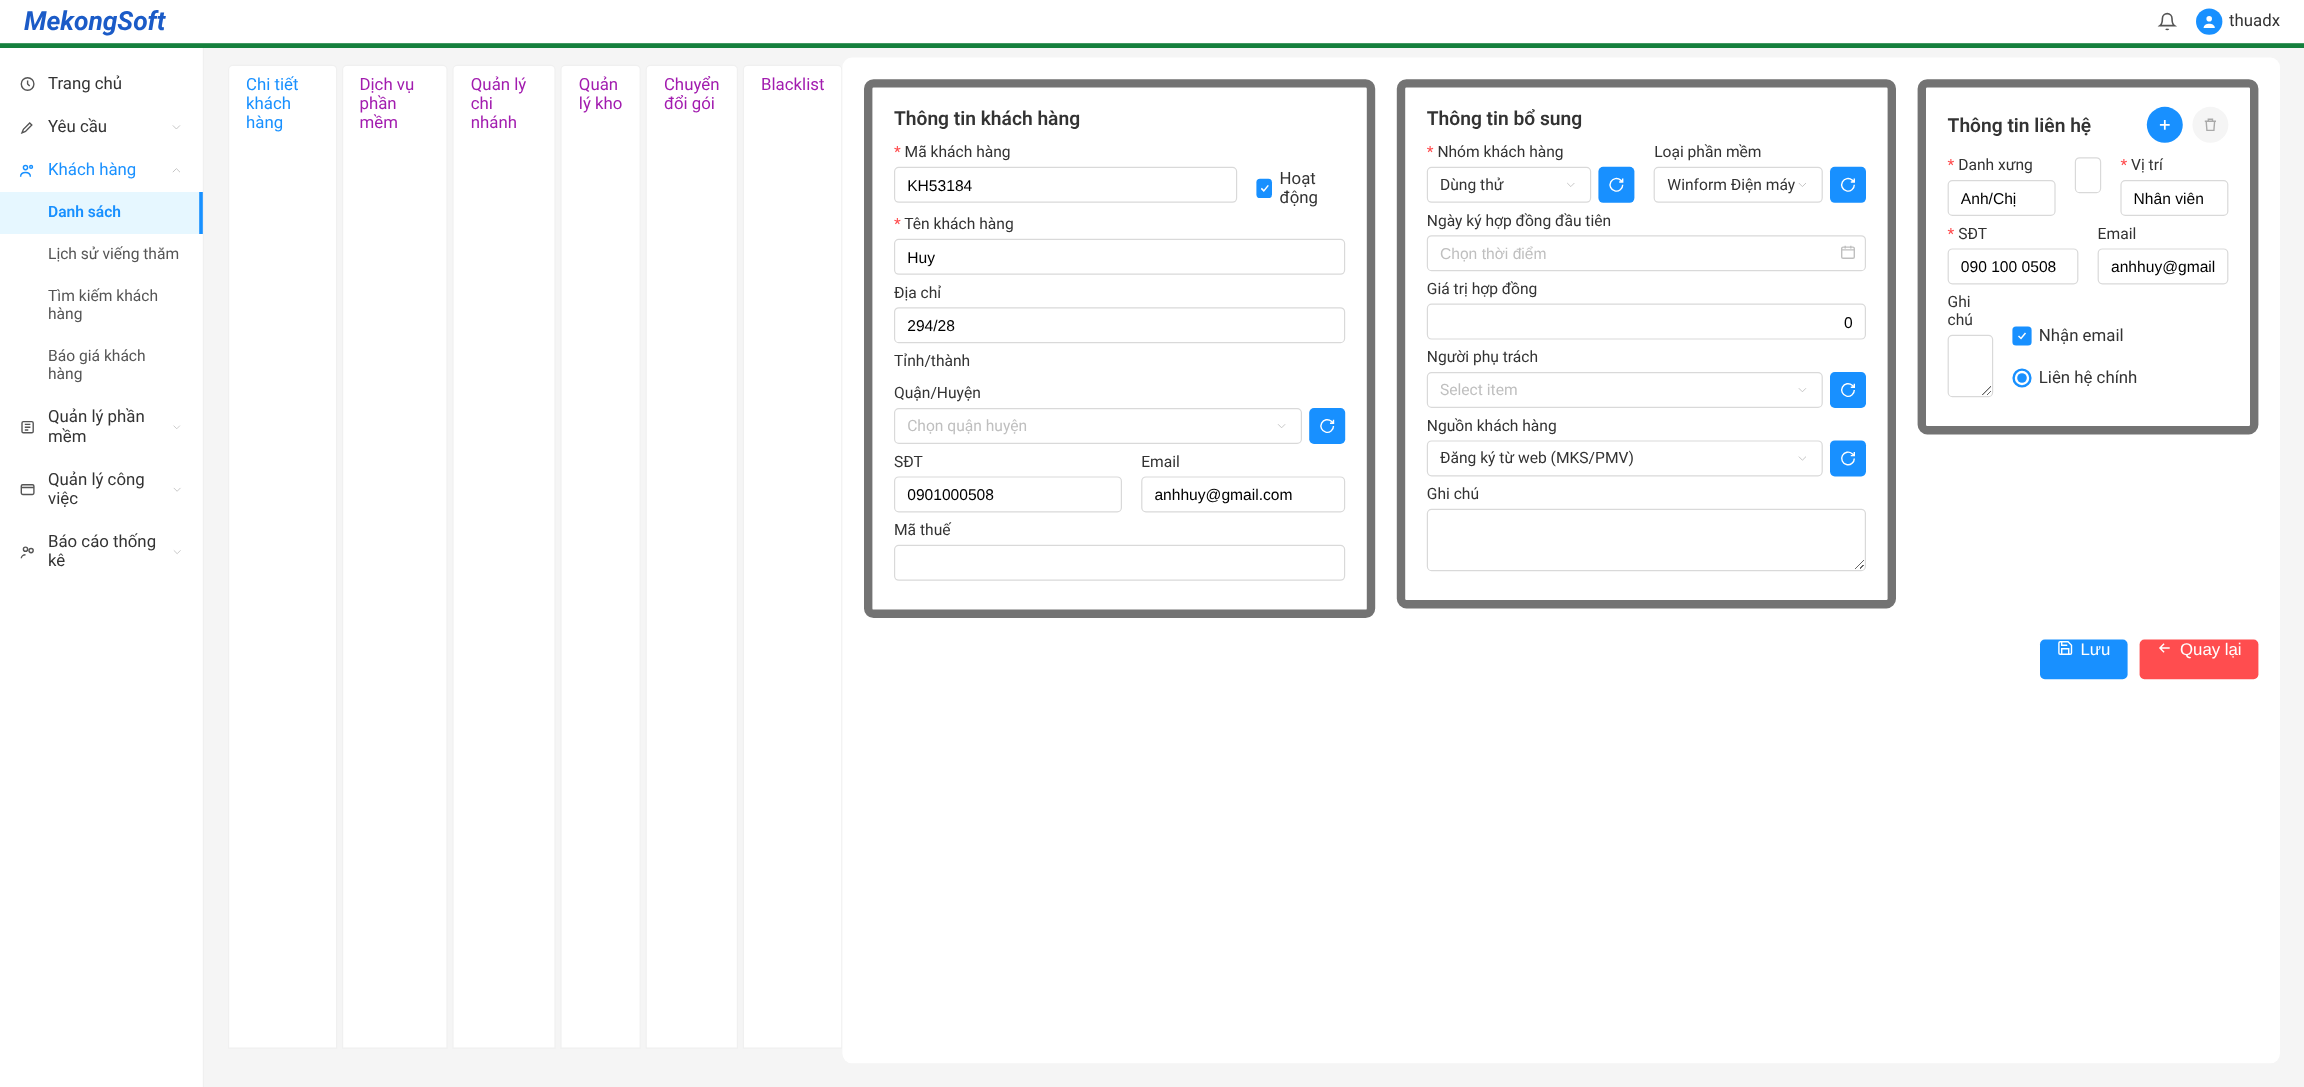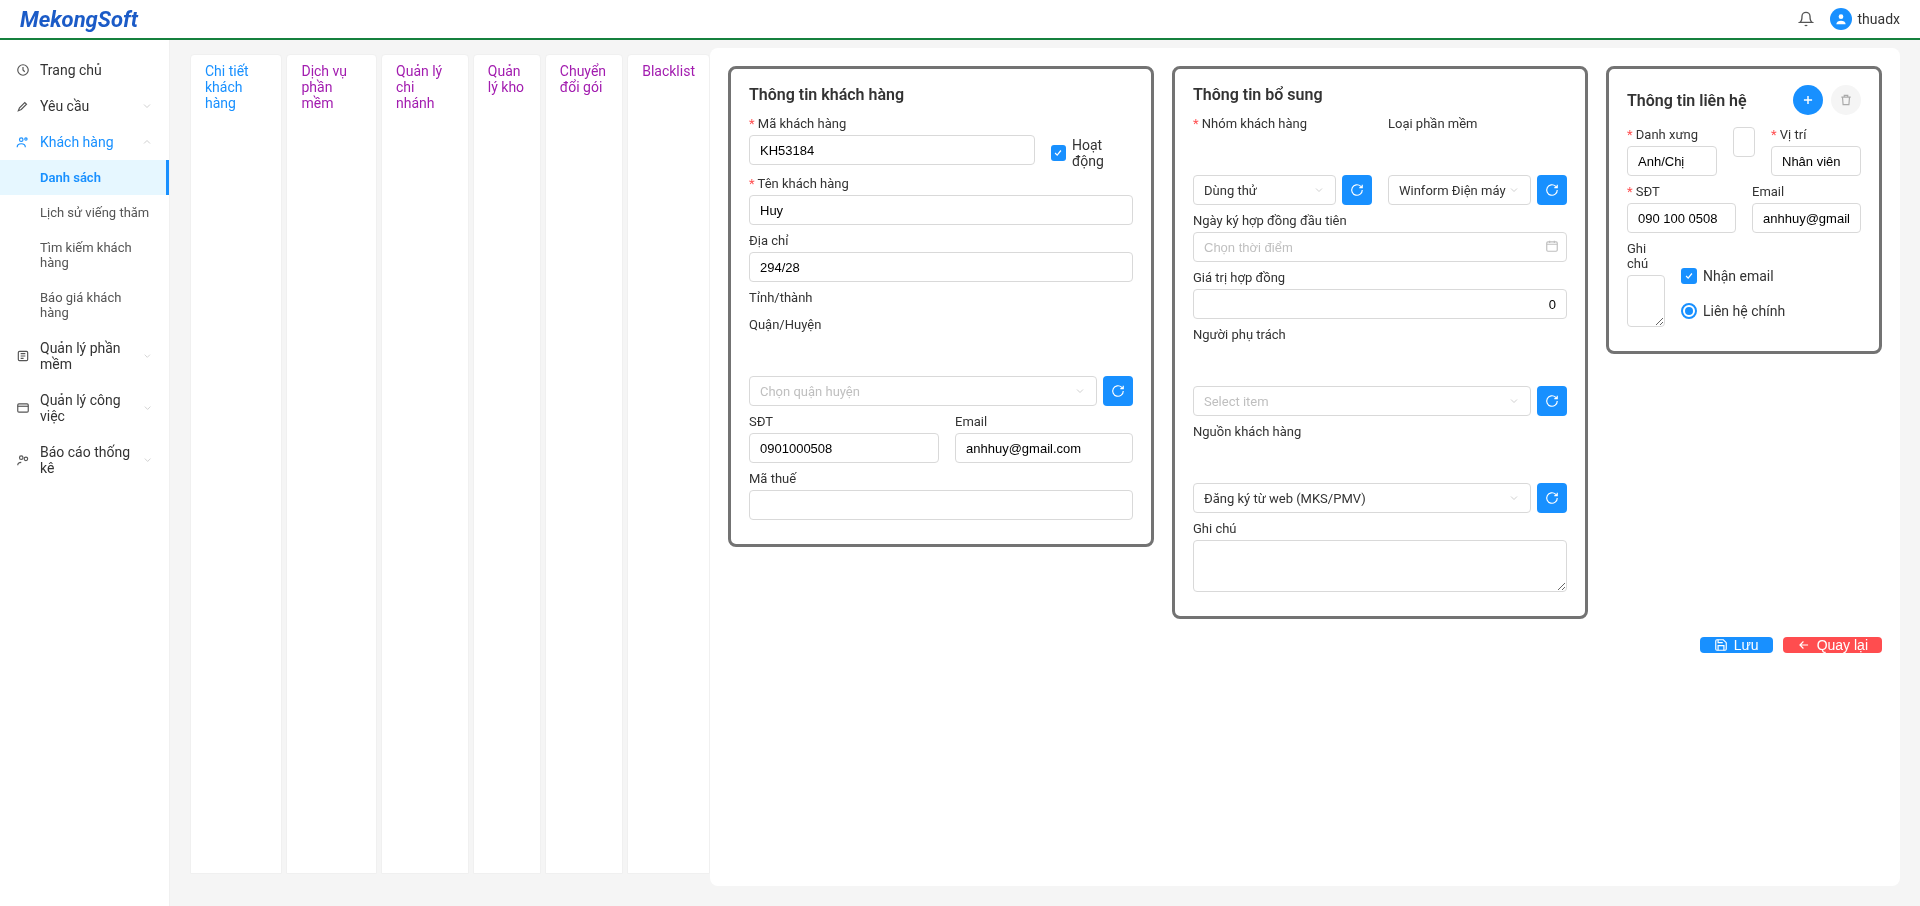--- a/index.html
+++ b/index.html
@@ -1,18 +1,18 @@
 <!DOCTYPE html>
 <html><head>
 <meta charset="utf-8">
 <style>
 * { box-sizing: border-box; margin: 0; padding: 0; }
 body { font-family: -apple-system, BlinkMacSystemFont, "Segoe UI", Roboto, sans-serif; font-size: 14px; color: #333; background: #fff; }
 .app { display: flex; flex-direction: column; height: 100vh; }
-.header { height: 40px; display: flex; align-items: center; justify-content: space-between; padding: 16px 20px; border-bottom: 2px solid #15803d; }
+.header { height: 40px; display: flex; align-items: center; justify-content: space-between; padding: 16px 20px; border-bottom: 4px solid #15803d; }
 .logo { font-size: 22px; font-weight: bold; color: #1b5bc7; font-style: italic; }
 .logo .o { color: #1b5bc7; }
 .header-right { display: flex; align-items: center; gap: 16px; }
 .bell-icon { width: 16px; height: 16px; }
 .user { display: flex; align-items: center; gap: 6px; font-size: 14px; }
 .avatar { width: 22px; height: 22px; border-radius: 50%; background: #1890ff; display:flex; align-items:center; justify-content:center; }
 
 .body { display: flex; flex: 1; overflow: hidden; }
 .sidebar { width: 170px; background: #fff; border-right: 1px solid #f0f0f0; padding-top: 12px; }
 .menu-item { display: flex; align-items: center; padding: 10px 16px; cursor: pointer; color: #333; font-size: 14px; position: relative; }
@@ -23,53 +23,53 @@
 .menu-icon { width:14px; height:14px; margin-right:10px; flex-shrink:0; }
 .menu-chevron { margin-left:auto; width:12px; height:12px; }
 
 .content { flex:1; background:#f5f5f5; padding: 8px 20px 20px 20px; overflow:auto; display:flex; flex-direction:row; }
 .tabs { display:flex; gap:4px; margin: 6px 0 12px 0; }
 .tab { background:#fff; border:1px solid #f0f0f0; padding:8px 14px; border-radius:4px 4px 0 0; font-size:14px; cursor:pointer; color:#a21caf; }
 .tab.active { color:#1890ff; }
 
 .main-panel { background:#fff; border-radius:8px; padding:18px; flex:1; display:flex; flex-direction:column; }
 .cards-row { display:flex; gap:18px; align-items:flex-start; }
-.card { border:3px solid #737373; border-radius:8px; padding:16px 18px; }
+.card { border:7px solid #737373; border-radius:8px; padding:16px 18px; }
 .card-1 { flex: 0 0 426px; }
 .card-2 { flex: 0 0 416px; }
 .card-3 { flex: 1; }
 .card-title { font-size:16px; font-weight:600; margin-bottom:12px; display:flex; align-items:center; }
 .card-title-actions { margin-left:auto; display:flex; gap:8px; }
 .btn-circle { width:30px; height:30px; border-radius:50%; display:flex; align-items:center; justify-content:center; cursor:pointer; border:none; }
 .btn-circle.primary { background:#1890ff; color:#fff; }
 .btn-circle.ghost { background:#f5f5f5; color:#aaa; }
 
 .form-row { display:flex; gap:16px; margin-bottom:8px; }
 .form-col { flex:1; display:flex; flex-direction:column; }
 .label { font-size:13px; color:#333; margin-bottom:4px; }
 .label.req::before { content:"* "; color:#ff4d4f; }
 .input, .select { width:100%; height:30px; border:1px solid #d9d9d9; border-radius:4px; padding:0 10px; font-size:13px; background:#fff; }
 .input::placeholder, .select.placeholder { color:#bfbfbf; }
 .select { display:flex; align-items:center; justify-content:space-between; cursor:pointer; }
 .select span.val { flex:1; overflow:hidden; text-overflow:ellipsis; white-space:nowrap; }
 .textarea { width:100%; height:52px; border:1px solid #d9d9d9; border-radius:4px; padding:6px 10px; font-size:13px; resize:both; }
-.input-with-btn { display:flex; gap:6px;margin-top:40px; }
+.input-with-btn { display:flex; gap:6px; }
 .input-with-btn .select, .input-with-btn .input { flex:1; }
 .reload-btn { width:30px; height:30px; background:#1890ff; border-radius:4px; display:flex; align-items:center; justify-content:center; border:none; cursor:pointer; flex-shrink:0; }
 .checkbox-row { display:flex; align-items:center; gap:6px; height:30px; margin-top:22px; }
 .checkbox { width:16px; height:16px; background:#1890ff; border-radius:3px; display:flex; align-items:center; justify-content:center; }
 .radio-row { display:flex; align-items:center; gap:6px; height:24px; }
 .radio-outer { width:16px; height:16px; border:2px solid #1890ff; border-radius:50%; display:flex; align-items:center; justify-content:center; }
 .radio-inner { width:8px; height:8px; background:#1890ff; border-radius:50%; }
 .date-input { position:relative; }
 .date-input .calendar-icon { position:absolute; right:8px; top:7px; color:#bfbfbf; }
 .num-input { text-align:right; }
 
 .footer-actions { display:flex; justify-content:flex-end; gap:10px; margin-top:18px; }
-.btn { height:16px; padding:0 14px; border-radius:4px; border:none; cursor:pointer; font-size:14px; display:flex; align-items:center; gap:6px; }
+.btn { height:33px; padding:0 14px; border-radius:4px; border:none; cursor:pointer; font-size:14px; display:flex; align-items:flex-start; gap:6px; }
 .btn.primary { background:#1890ff; color:#fff; }
 .btn.danger { background:#ff4d4f; color:#fff; }
 
 svg { display:block; }
 .chev-down { fill:none; stroke:#bfbfbf; stroke-width:1.5; }
 </style>
 </head>
 <body>
 
 <div class="app">

